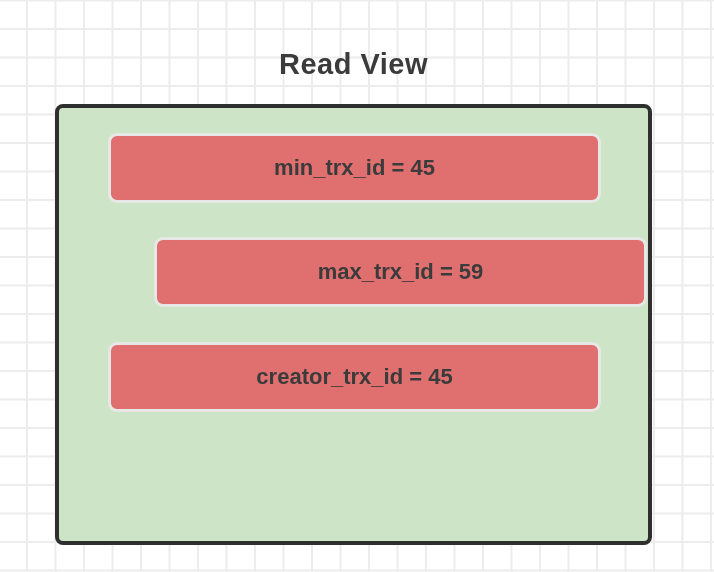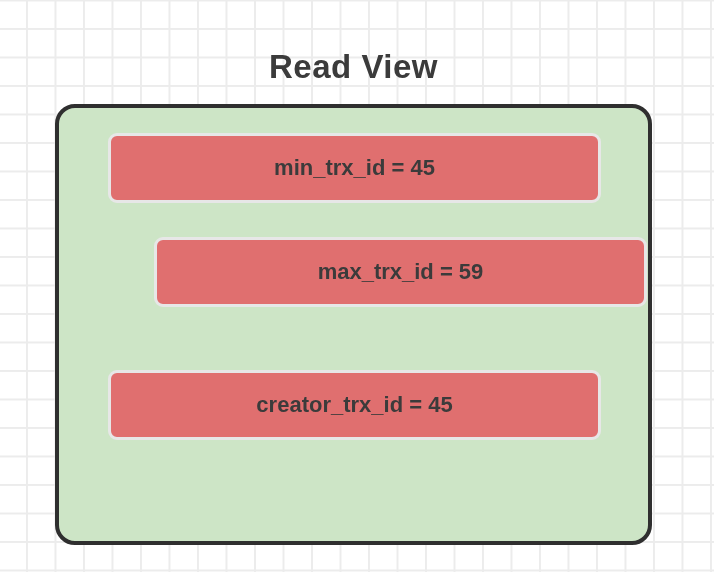--- a/index.html
+++ b/index.html
@@ -18,55 +18,55 @@
       linear-gradient(to bottom, #ececec 2px, transparent 2px);
     background-size: 28.5px 28.5px;
     background-position: 26px 28px;
   }
   .diagram-title {
     position: absolute;
     left: 55px;
     top: 48px;
     width: 597px;
     text-align: center;
-    font-size: 33px;
+    font-size: 29px;
     font-weight: 700;
     color: #3b3b3b;
     letter-spacing: 0.5px;
   }
   .read-view-container {
     position: absolute;
     left: 55px;
     top: 104px;
     width: 597px;
     height: 441px;
     box-sizing: border-box;
     background: #cde5c6;
     border: 4px solid #2f2f2f;
-    border-radius: 20px;
+    border-radius: 8px;
   }
   .field-box {
     position: absolute;
     left: 49px;
     width: 493px;
     height: 70px;
     box-sizing: border-box;
     background: #e06f6f;
     border: 3px solid #e7e7e7;
     border-radius: 9px;
     display: flex;
     align-items: center;
     justify-content: center;
     font-size: 22px;
     font-weight: 700;
     color: #3b3b3b;
   }
   .field-box:nth-of-type(1) { top: 25px; }
   .field-box:nth-of-type(2) { top: 129px; margin-left: 46px; }
-  .field-box:nth-of-type(3) { top: 234px; margin-top: 28px; }
+  .field-box:nth-of-type(3) { top: 234px; }
   .field-box:nth-of-type(4) { top: 336px; }
 </style>
 </head>
 <body>
 
 <div class="diagram-title">Read View</div>
 
 <div class="read-view-container">
 
   <div class="field-box">

